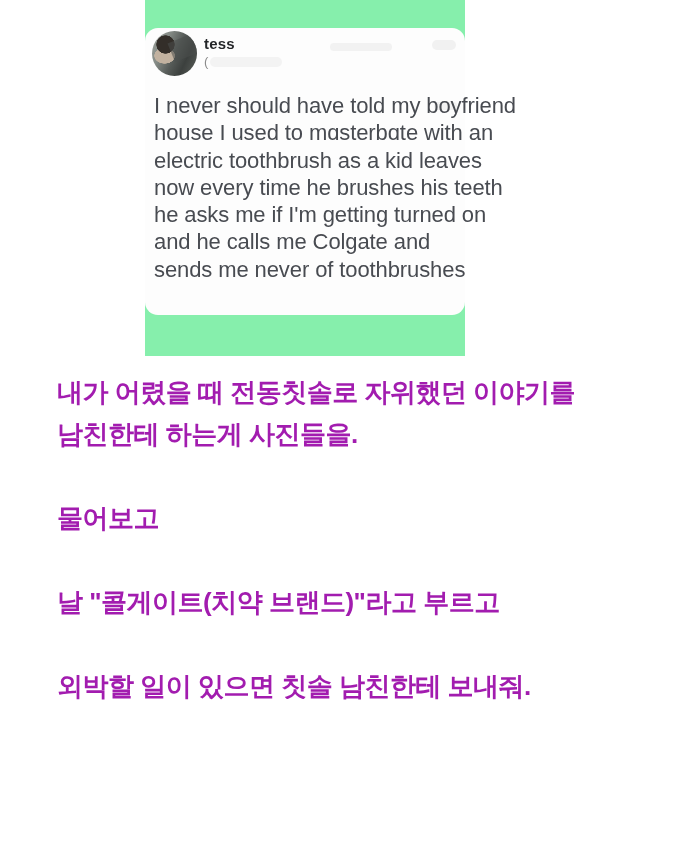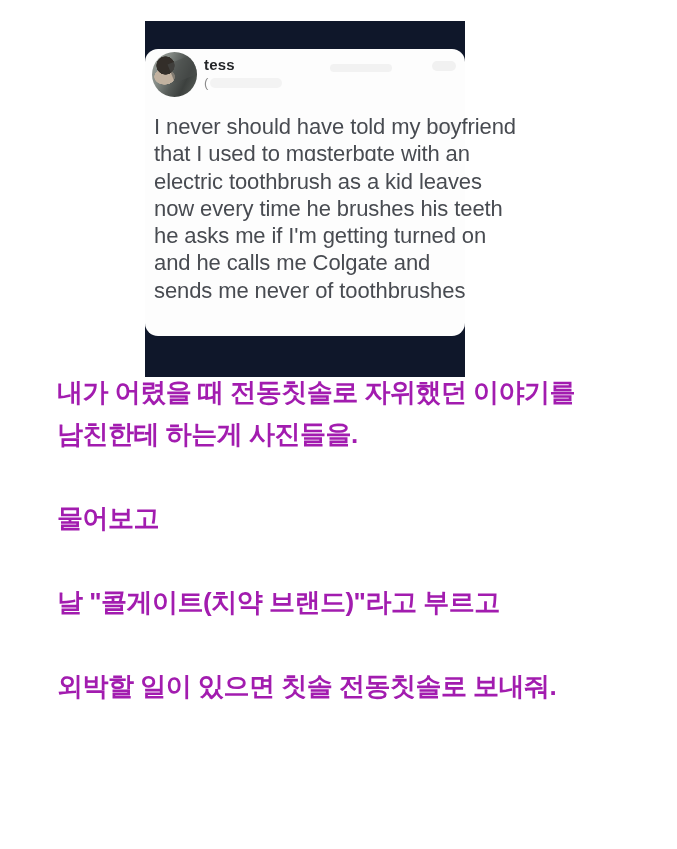--- a/index.html
+++ b/index.html
@@ -9,22 +9,21 @@
     font-family: "Liberation Sans", "DejaVu Sans", sans-serif;
     position: relative;
     overflow: hidden;
   }
 
   
   .shot {
     position: absolute;
     left: 145px; top: 0;
     width: 320px; height: 356px;
-    background: #0f172a;
-    margin-top: 21px;
+    background: #86efac;
   }
   .tweet-card {
     position: absolute;
     left: 0; top: 28px;
     width: 320px; height: 287px;
     background: #fdfdfd;
     border-radius: 13px;
   }
   .avatar {
     position: absolute;
@@ -119,21 +118,21 @@
     </div>
 
     <span class="smudge s1"></span>
     <span class="smudge s2"></span>
     <span class="smudge s3"></span>
 
     <div class="tweet-body">
 
         <div class="tline">I never should have told my boyfriend</div>
 
-        <div class="tline">that I used to mɑsterbɑte with an</div>
+        <div class="tline">house I used to mɑsterbɑte with an</div>
 
         <div class="tline">electric toothbrush as a kid leaves</div>
 
         <div class="tline">now every time he brushes his teeth</div>
 
         <div class="tline">he asks me if I'm getting turned on</div>
 
         <div class="tline">and he calls me Colgate and</div>
 
 
@@ -153,14 +152,14 @@
 
 
     <div class="kline">물어보고</div>
 
     <div class="kline"></div>
 
     <div class="kline">날 "콜게이트(치약 브랜드)"라고 부르고</div>
 
     <div class="kline"></div>
 
-    <div class="kline">외박할 일이 있으면 칫솔 전동칫솔로 보내줘.</div>
+    <div class="kline">외박할 일이 있으면 칫솔 남친한테 보내줘.</div>
   </div>
 
 </body></html>

